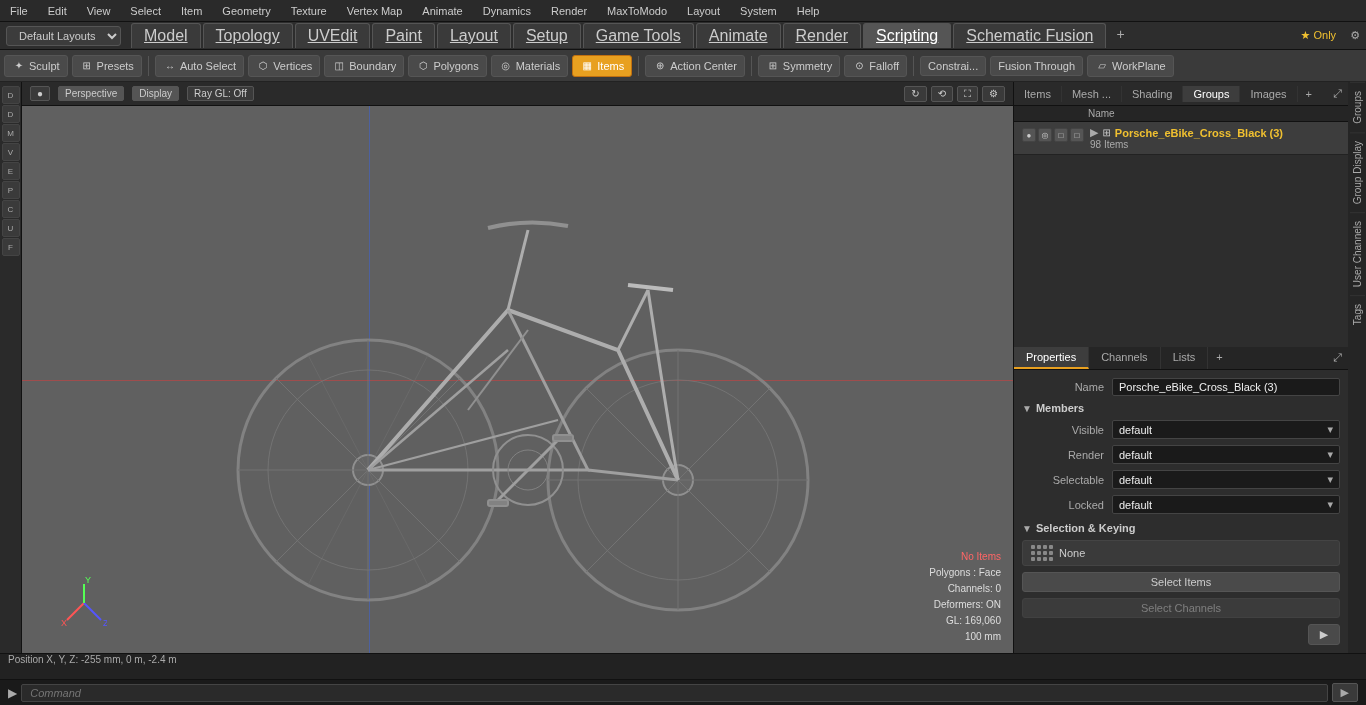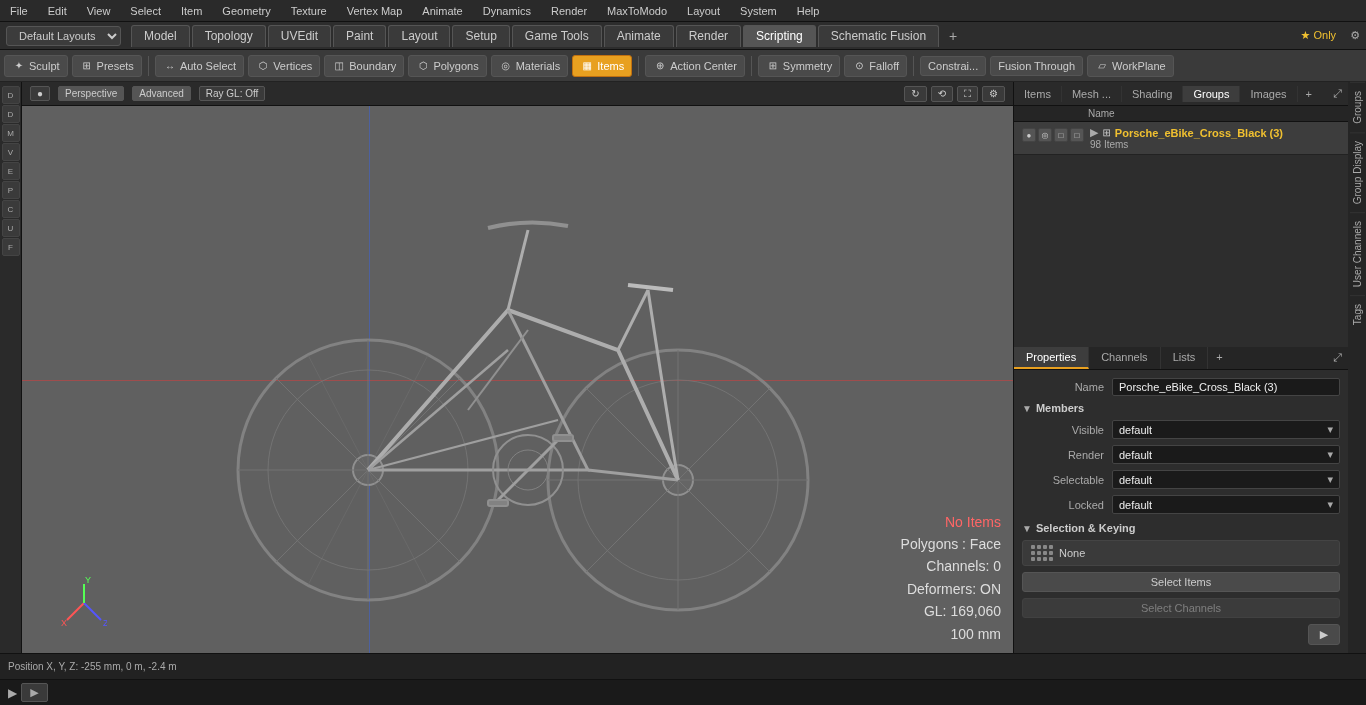--- a/index.html
+++ b/index.html
@@ -6,21 +6,21 @@
     body { background: #3a3a3a; color: #ccc; font-family: Arial, sans-serif; font-size: 11px; width: 1366px; height: 705px; overflow: hidden; }
 
     
     .menu-bar { display: flex; align-items: center; background: #2a2a2a; height: 22px; padding: 0 6px; gap: 12px; border-bottom: 1px solid #111; }
     .menu-item { color: #ccc; cursor: pointer; font-size: 11px; padding: 2px 4px; }
 
     
     .layout-bar { display: flex; align-items: center; background: #2d2d2d; height: 28px; border-bottom: 1px solid #111; }
     .layout-dropdown { background: #3c3c3c; border: 1px solid #555; color: #ccc; padding: 2px 8px; margin-left: 6px; font-size: 11px; border-radius: 3px; }
     .layout-tabs { display: flex; gap: 2px; margin-left: 10px; flex: 1; }
-    .layout-tab { padding: 3px 12px; background: #3a3a3a; color: #ccc; cursor: pointer; font-size: 12px; border-radius: 3px 3px 0 0; border: 1px solid #555; border-bottom: none; }
+    .layout-tab { padding: 3px 12px; background: #3a3a3a; color: #ccc; cursor: pointer; font-size: 16px; border-radius: 3px 3px 0 0; border: 1px solid #555; border-bottom: none; text-decoration: underline; }
     .layout-tab.active { background: #555; color: #fff; }
     .layout-tab-add { padding: 3px 8px; background: transparent; color: #aaa; cursor: pointer; font-size: 14px; }
     .layout-star { margin-left: auto; color: #f0c030; font-size: 11px; padding: 0 8px; }
     .layout-gear { padding: 0 6px; color: #aaa; }
 
     
     .toolbar { display: flex; align-items: center; background: #3a3a3a; height: 32px; border-bottom: 1px solid #222; padding: 0 4px; gap: 4px; }
     .tb-btn { display: flex; align-items: center; gap: 3px; padding: 3px 7px; background: #4a4a4a; border: 1px solid #555; border-radius: 3px; color: #ccc; cursor: pointer; font-size: 11px; white-space: nowrap; }
     .tb-btn.active { background: #e8a020; border-color: #c07010; color: #fff; }
     .tb-icon { width: 14px; height: 14px; display: inline-flex; align-items: center; justify-content: center; font-size: 10px; }
@@ -34,21 +34,21 @@
     .viewport { flex: 1; background: #555; position: relative; overflow: hidden; }
     .viewport-header { display: flex; align-items: center; background: #2a2a2a; height: 24px; padding: 0 8px; gap: 8px; border-bottom: 1px solid #111; }
     .vp-btn { padding: 1px 6px; background: #3a3a3a; border: 1px solid #555; border-radius: 2px; color: #ccc; cursor: pointer; font-size: 10px; }
     .vp-btn.active { background: #555; }
     .viewport-canvas { width: 100%; height: calc(100% - 24px); background: #606060; position: relative; }
 
     
     .bike-area { position: absolute; top: 0; left: 0; width: 100%; height: 100%; display: flex; align-items: center; justify-content: center; }
 
     
-    .vp-overlay-bottom { position: absolute; bottom: 8px; right: 12px; text-align: right; color: #ddd; font-size: 14px; line-height: 1.6; }
+    .vp-overlay-bottom { position: absolute; bottom: 8px; right: 12px; text-align: right; color: #ddd; font-size: 10px; line-height: 1.6; }
     .vp-overlay-bottom .no-items { color: #ff6666; }
 
     
     .right-panel { width: 335px; background: #2d2d2d; border-left: 1px solid #111; display: flex; flex-direction: column; }
     .right-tabs-top { display: flex; align-items: center; background: #2a2a2a; border-bottom: 1px solid #111; height: 24px; }
     .rt-tab { padding: 2px 10px; color: #aaa; cursor: pointer; font-size: 11px; border-right: 1px solid #333; }
     .rt-tab.active { background: #3d3d3d; color: #fff; }
     .rt-tab-add { padding: 2px 8px; color: #aaa; cursor: pointer; }
     .rt-expand { margin-left: auto; padding: 2px 6px; color: #aaa; cursor: pointer; }
 
@@ -85,21 +85,21 @@
     .keying-btn.disabled { opacity: 0.5; cursor: default; }
     .keying-none { display: flex; align-items: center; gap: 6px; padding: 4px 8px; background: #3a3a3a; border: 1px solid #444; border-radius: 3px; margin-bottom: 6px; }
     .keying-dots { display: grid; grid-template-columns: repeat(4, 4px); gap: 2px; }
     .keying-dot { width: 4px; height: 4px; background: #888; border-radius: 1px; }
 
     
     .right-vtabs { width: 18px; background: #252525; display: flex; flex-direction: column; align-items: center; }
     .vtab { writing-mode: vertical-lr; transform: rotate(180deg); padding: 8px 2px; color: #aaa; font-size: 10px; cursor: pointer; border-bottom: 1px solid #333; }
 
     
-    .status-bar { display: flex; align-items: center; background: #222; height: 26px; border-top: 1px solid #111; padding: 0 8px; gap: 8px; }
+    .status-bar { display: flex; align-items: flex-start; background: #222; height: 26px; border-top: 1px solid #111; padding: 0 8px; gap: 8px; }
     .status-text { color: #aaa; font-size: 10px; }
 
     
     .command-bar { display: flex; align-items: center; background: #1a1a1a; height: 26px; border-top: 1px solid #111; padding: 0 8px; gap: 4px; }
     .cmd-arrow { color: #aaa; font-size: 12px; }
     .cmd-input { flex: 1; background: #2a2a2a; border: 1px solid #444; color: #aaa; padding: 2px 8px; font-size: 11px; border-radius: 2px; font-style: italic; }
     .cmd-go { background: #3a3a3a; border: 1px solid #555; color: #aaa; padding: 2px 8px; border-radius: 2px; cursor: pointer; font-size: 11px; }
 
     
     .grid-line-h { position: absolute; width: 100%; height: 1px; background: rgba(255,50,50,0.4); top: 50%; }
@@ -224,21 +224,21 @@
     <div class="left-icon">P</div>
     <div class="left-icon">C</div>
     <div class="left-icon">U</div>
     <div class="left-icon">F</div>
   </div>
 
   <div class="viewport">
     <div class="viewport-header">
       <div class="vp-btn">●</div>
       <div class="vp-btn active">Perspective</div>
-      <div class="vp-btn active">Advanced</div>
+      <div class="vp-btn active">Display</div>
       <div class="vp-btn">Ray GL: Off</div>
       <div style="margin-left:auto; display:flex; gap:4px;">
         <div class="vp-btn">↻</div>
         <div class="vp-btn">⟲</div>
         <div class="vp-btn">⛶</div>
         <div class="vp-btn">⚙</div>
       </div>
     </div>
     <div class="viewport-canvas">
 
@@ -456,14 +456,15 @@
   </div>
 
 </div>
 
 <div class="status-bar">
   <span class="status-text">Position X, Y, Z:   -255 mm, 0 m, -2.4 m</span>
 </div>
 
 <div class="command-bar">
   <span class="cmd-arrow">▶</span>
+  <input class="cmd-input" placeholder="Command" style="">
   <div class="cmd-go">▶</div>
 </div>
 
 </body></html>

